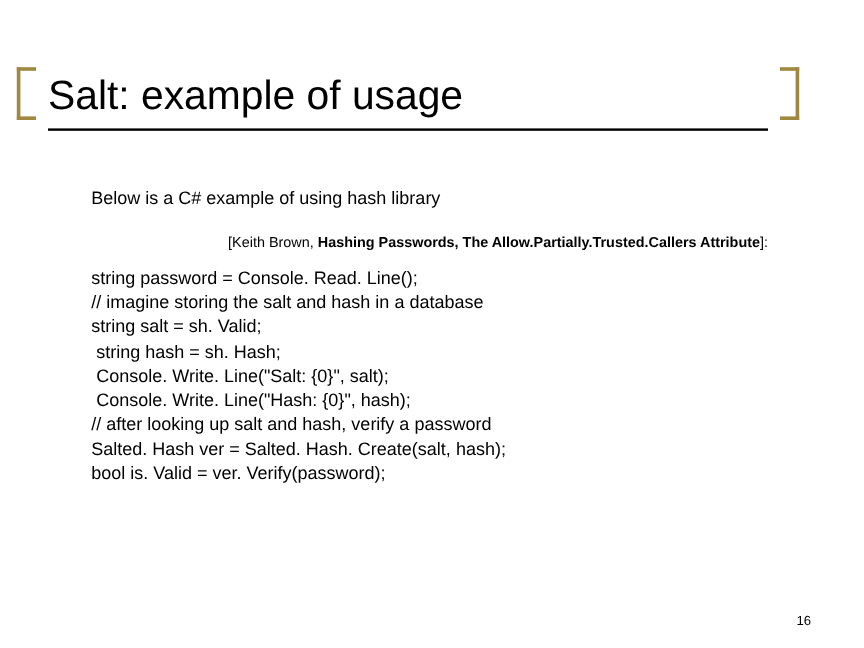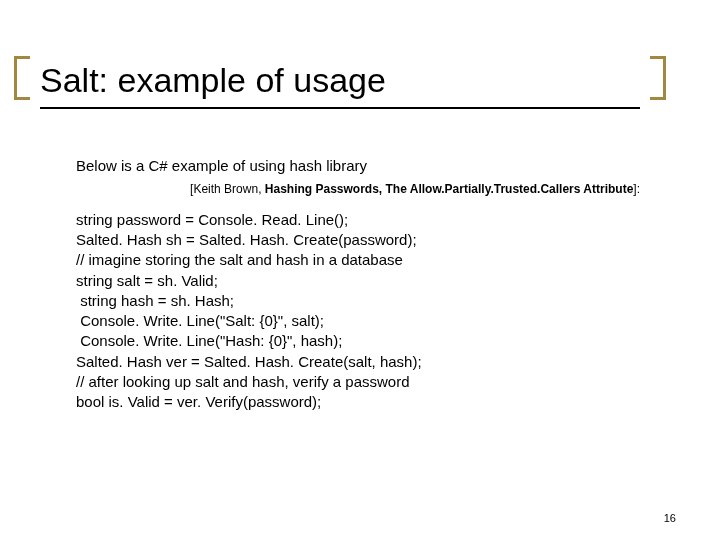--- a/index.html
+++ b/index.html
@@ -46,21 +46,21 @@
       border-top: 3px solid #a08840;
       border-right: 3px solid #a08840;
       border-bottom: 3px solid #a08840;
     }
     .content {
       padding-left: 36px;
     }
     .intro {
       font-size: 15px;
       color: #000;
-      margin-bottom: 8px;
+      margin-bottom: 21px;
     }
     .citation {
       font-size: 12px;
       color: #000;
       margin: 0 0 14px 36px;
       text-align: right;
     }
     .citation .bold { font-weight: 700; }
     .code {
       font-size: 15px;
@@ -87,26 +87,25 @@
     <div class="bracket-right"></div>
   </div>
 
   <div class="content">
     <p class="intro">Below is a C# example of using hash library</p>
     <p class="citation">
       <span>[Keith Brown, </span><span class="bold">Hashing Passwords, The Allow.Partially.Trusted.Callers Attribute</span><span>]:</span>
     </p>
     <div class="code">
       <span class="line">string password = Console. Read. Line();</span>
-      <span class="line">Salted. Hash sh = Salted. Hash. Create(password);</span>
       <span class="line">// imagine storing the salt and hash in a database</span>
       <span class="line">string salt = sh. Valid;</span>
       <span class="line"> string hash = sh. Hash;</span>
       <span class="line"> Console. Write. Line("Salt: {0}", salt);</span>
       <span class="line"> Console. Write. Line("Hash: {0}", hash);</span>
+      <span class="line">// after looking up salt and hash, verify a password</span>
       <span class="line">Salted. Hash ver = Salted. Hash. Create(salt, hash);</span>
-      <span class="line">// after looking up salt and hash, verify a password</span>
       <span class="line">bool is. Valid = ver. Verify(password);</span>
     </div>
   </div>
 
   <div class="page-num">16</div>
 </div>
 
 </body></html>

